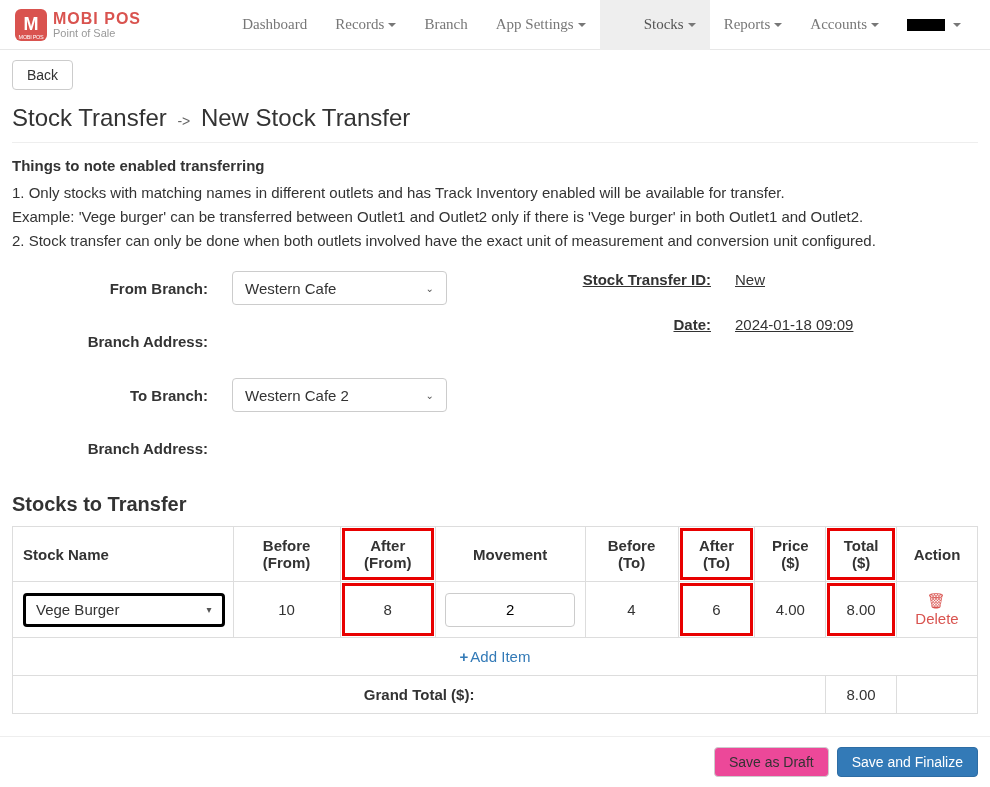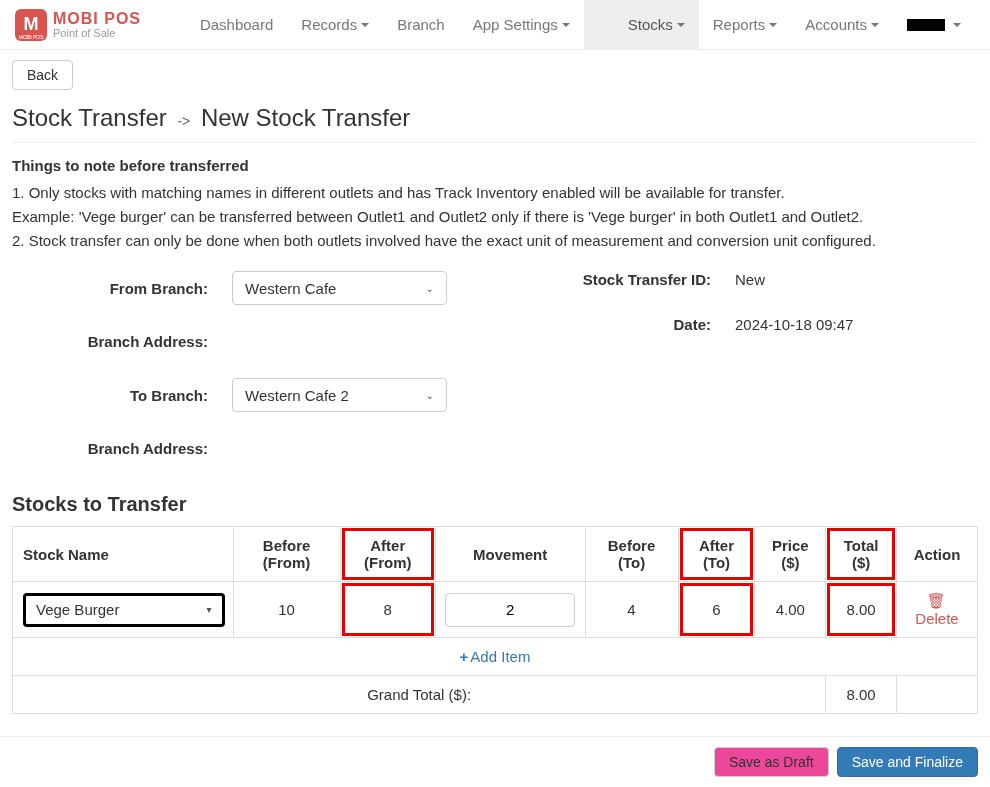--- a/index.html
+++ b/index.html
@@ -7,21 +7,21 @@
     
     
     .navbar { display: flex; align-items: center; height: 50px; padding: 0 15px; border-bottom: 1px solid #e7e7e7; background: #fff; position: relative; }
     .logo-block { display: flex; align-items: center; }
     .logo-icon { width: 32px; height: 32px; background: #d9534f; border-radius: 6px; display: flex; align-items: center; justify-content: center; color: #fff; font-weight: bold; font-size: 18px; margin-right: 6px; position: relative; }
     .logo-icon-sub { position: absolute; bottom: 1px; left: 0; right: 0; font-size: 5.5px; text-align: center; font-weight: normal; letter-spacing: -0.3px; }
     .logo-text { display: flex; flex-direction: column; line-height: 1.1; }
     .logo-brand { color: #d9534f; font-weight: bold; font-size: 16px; letter-spacing: 1px; }
     .logo-sub { color: #999; font-size: 11px; }
     .nav { margin-left: auto; display: flex; align-items: center; height: 100%; }
-    .nav-item { padding: 0 14px; height: 50px; display: flex; align-items: center; color: #777; font-size: 15px; cursor: pointer; }
+    .nav-item { padding: 0 14px; height: 50px; display: flex; align-items: center; color: #777; font-size: 15px; cursor: pointer; font-family: Liberation Serif, serif; }
     .nav-item.active { background: #eee; color: #555; padding-left: 44px; }
     .caret { margin-left: 4px; display: inline-block; width: 0; height: 0; border-left: 4px solid transparent; border-right: 4px solid transparent; border-top: 4px solid #777; }
     .user-block { width: 38px; height: 12px; background: #000; margin-right: 4px; }
     
     
     .content { padding: 10px 12px 30px 12px; }
     .btn { display: inline-block; padding: 6px 14px; border: 1px solid #ccc; border-radius: 4px; background: #fff; cursor: pointer; font-size: 14px; color: #333; }
     .page-title { font-size: 24px; font-weight: 500; margin: 14px 0 4px 0; }
     .page-title .arrow { font-size: 14px; color: #666; margin: 0 4px; }
     hr.sep { border: none; border-top: 1px solid #eee; margin: 10px 0 14px 0; }
@@ -29,39 +29,39 @@
     .notes p { margin-bottom: 3px; font-size: 15px; line-height: 1.4; }
     
     
     .form-grid { display: flex; margin-top: 20px; }
     .form-col { flex: 1; }
     .form-row { display: flex; align-items: center; margin-bottom: 28px; }
     .form-label { width: 220px; text-align: right; font-weight: bold; font-size: 15px; padding-right: 24px; }
     .form-val { font-size: 15px; }
     .select { width: 215px; height: 34px; border: 1px solid #ccc; border-radius: 4px; padding: 0 12px; display: flex; align-items: center; justify-content: space-between; font-size: 15px; cursor: pointer; background: #fff; }
     .select-caret { font-size: 10px; color: #555; }
-    .form-row.right { justify-content: flex-start; }
+    .form-row.right { justify-content: flex-start; text-decoration: underline; }
     .form-row.right .form-label { width: 240px; }
     
     
     .section-title { font-size: 20px; font-weight: 700; margin: 8px 0 10px 0; }
     table.stocks { width: 100%; border-collapse: collapse; }
     table.stocks th, table.stocks td { border: 1px solid #ddd; padding: 10px 8px; text-align: center; font-size: 15px; }
     table.stocks th { font-weight: bold; }
     table.stocks td.left, table.stocks th.left { text-align: left; padding-left: 10px; }
     .highlight-red { position: relative; }
     .highlight-red::after { content: ""; position: absolute; top: 1px; left: 1px; right: 1px; bottom: 1px; border: 3px solid #e80000; pointer-events: none; }
     .stock-select { width: 100%; height: 34px; border: 3px solid #000000; border-radius: 4px; padding: 0 10px; display: flex; align-items: center; justify-content: space-between; font-size: 15px; cursor: pointer; background: #fff; }
     .movement-input { width: 130px; height: 34px; border: 1px solid #ccc; border-radius: 4px; text-align: center; font-size: 15px; }
     .delete-link { color: #d9534f; cursor: pointer; }
     .delete-link .trash { margin-right: 2px; }
     .add-link { color: #337ab7; cursor: pointer; font-weight: normal; }
     .add-link .plus { font-weight: bold; margin-right: 2px; }
     td.add-cell { text-align: right; padding-right: 10px; }
-    td.grand-label { text-align: right; font-weight: normal; padding-right: 10px; }
+    td.grand-label { text-align: right; font-weight: bold; padding-right: 10px; }
     
     
     .footer-actions { position: fixed; bottom: 0; left: 0; width: 990px; padding: 10px 12px; border-top: 1px solid #eee; background: #fff; display: flex; justify-content: flex-end; gap: 8px; }
     .btn-primary { background: #337ab7; border-color: #2e6da4; color: #fff; }
     .btn-default { background: #ec4899; border-color: #ccc; color: #333; }
     .fill-bottom { height: 70px; }
   </style>
 </head>
 <body>
 
@@ -114,21 +114,21 @@
   <button class="btn">Back</button>
   
   <h1 class="page-title">
     <span style="cursor:pointer">Stock Transfer</span>
     <span class="arrow">-&gt;</span>
     <span>New Stock Transfer</span>
   </h1>
   <hr class="sep">
   
   <div class="notes">
-    <div class="notes-title">Things to note before transferred</div>
+    <div class="notes-title">Things to note enabled transferring</div>
     <p>1. Only stocks with matching names in different outlets and has Track Inventory enabled will be available for transfer.</p>
     <p>Example: 'Vege burger' can be transferred between Outlet1 and Outlet2 only if there is 'Vege burger' in both Outlet1 and Outlet2.</p>
     <p>2. Stock transfer can only be done when both outlets involved have the exact unit of measurement and conversion unit configured.</p>
   </div>
   
   <div class="form-grid">
     <div class="form-col">
       <div class="form-row">
         <div class="form-label">From Branch:</div>
         <div class="select">
@@ -150,21 +150,21 @@
         <div class="form-label">Branch Address:</div>
       </div>
     </div>
     <div class="form-col">
       <div class="form-row right">
         <div class="form-label">Stock Transfer ID:</div>
         <div class="form-val">New</div>
       </div>
       <div class="form-row right">
         <div class="form-label">Date:</div>
-        <div class="form-val">2024-10-18 09:47</div>
+        <div class="form-val">2024-01-18 09:09</div>
       </div>
     </div>
   </div>
   
   <h2 class="section-title">Stocks to Transfer</h2>
   
   <table class="stocks">
     <thead>
       <tr>
         <th class="left" style="width:218px">Stock Name</th>

